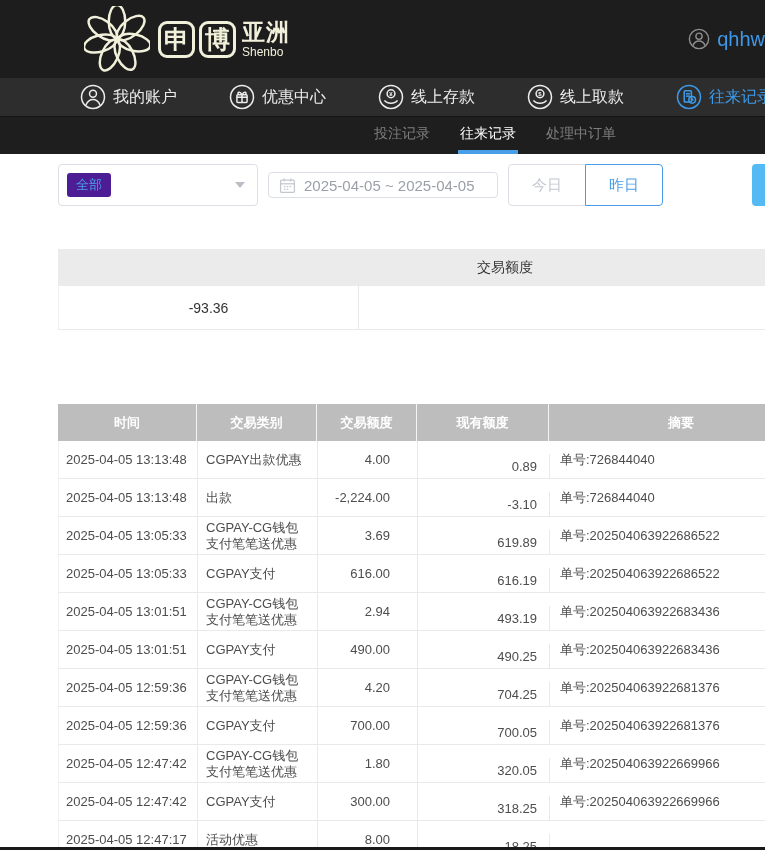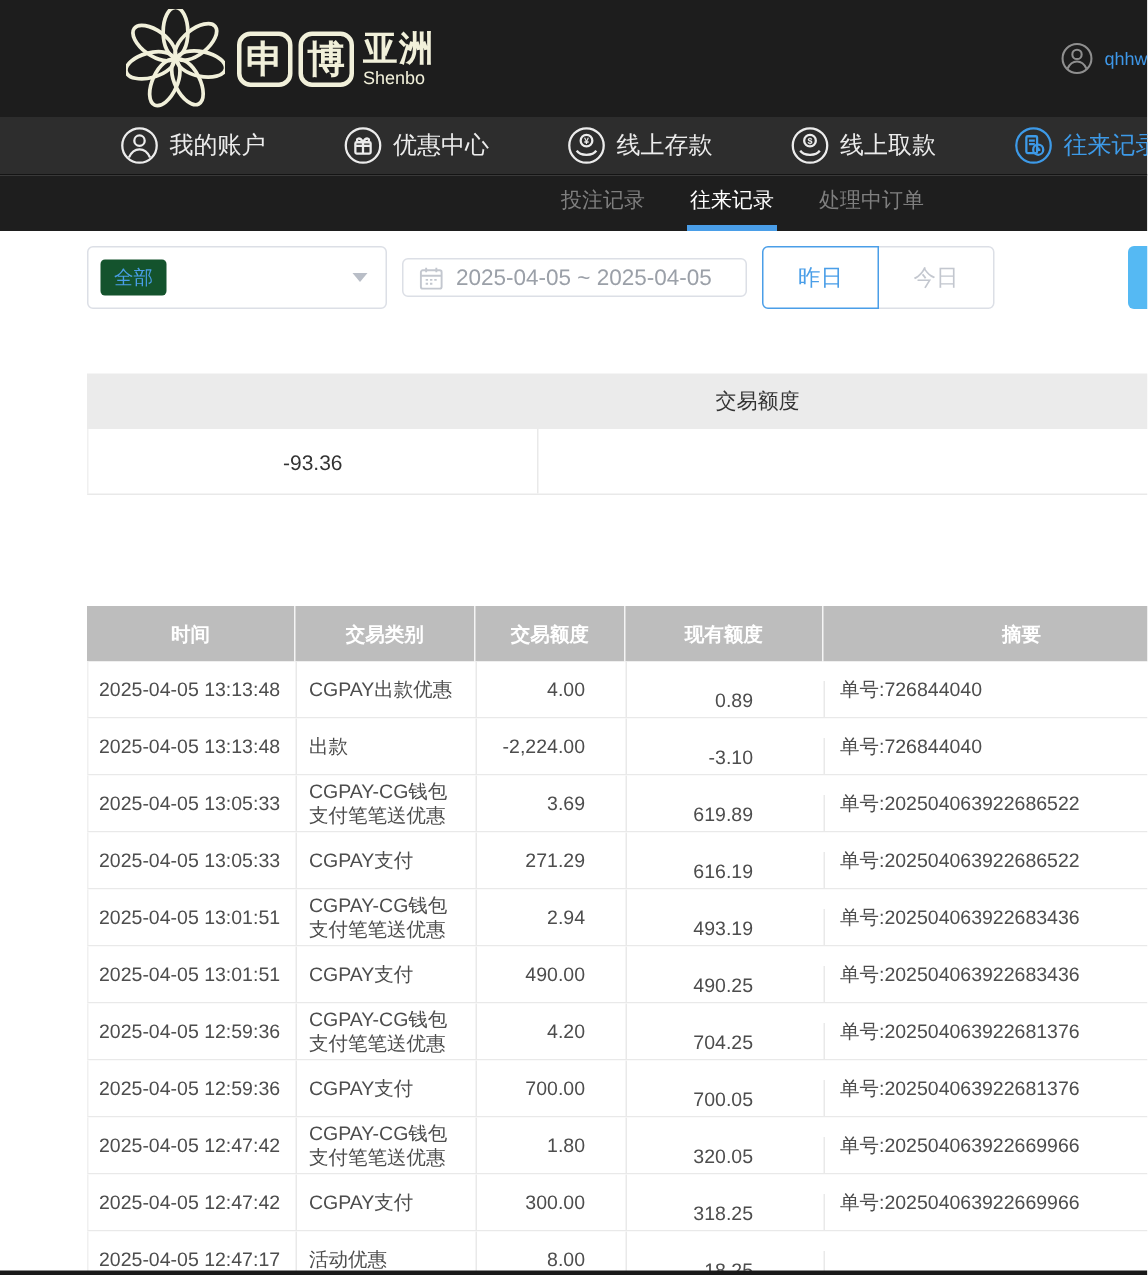--- a/index.html
+++ b/index.html
@@ -13,42 +13,42 @@
   .flower { width:66px; height:66px; margin-right:4px; }
   .hanzi-box { width:37px; height:37px; border:3px solid #f1f0da; border-radius:9px;
     color:#f1f0da; font-size:25px; font-weight:bold; display:flex; align-items:center;
     justify-content:center; margin-left:4px; }
   .brand-right { margin-left:6px; color:#f1f0da; line-height:1; }
   .brand-region { font-size:23px; font-weight:bold; letter-spacing:1px; }
   .brand-sub { font-size:12px; margin-top:2px; }
   .userbox { position:absolute; right:0; top:0; height:78px; display:flex; align-items:center;
     padding-right:0; }
   .user-icon { width:22px; height:22px; margin-right:7px; }
-  .username { color:#3e97e8; font-size:12px; white-space:nowrap; }
+  .username { color:#3e97e8; font-size:20px; white-space:nowrap; }
 
   
   .navbar { height:39px; background:#2d2d2d; display:flex; align-items:center;
     padding-left:80px; gap:52px; border-bottom:1px solid #141414; }
   .nav-item { display:flex; align-items:center; gap:7px; color:#ececec; font-size:16px;
     white-space:nowrap; cursor:pointer; }
   .nav-item svg { width:26px; height:26px; flex:0 0 auto; }
   .nav-item.active { color:#3d9ae8; }
 
   
   .subnav { height:37px; background:#1e1e1e; display:flex; align-items:stretch;
     padding-left:372px; gap:26px; }
   .subtab { display:flex; align-items:center; color:#7f7f7f; font-size:14px;
     border-bottom:4px solid transparent; padding:0 2px; cursor:pointer; white-space:nowrap; }
   .subtab.active { color:#ffffff; border-bottom-color:#4a9ee8; }
 
   
   .filters { display:flex; align-items:center; margin:10px 0 0 58px; height:42px; position:relative; }
   .select-box { width:200px; height:42px; border:1px solid #dcdfe6; border-radius:4px;
     display:flex; align-items:center; padding:0 12px 0 8px; cursor:pointer; }
-  .tag { background:#14532d; color:#4a9ee8; font-size:13px; padding:3px 9px; border-radius:3px; }
+  .tag { background:#4c1d95; color:#4a9ee8; font-size:13px; padding:3px 9px; border-radius:3px; }
   .caret { margin-left:auto; width:0; height:0; border-left:5px solid transparent;
     border-right:5px solid transparent; border-top:6px solid #b9bec7; }
   .date-box { width:230px; height:26px; border:1px solid #dcdfe6; border-radius:4px;
     margin-left:10px; display:flex; align-items:center; padding:0 10px; cursor:pointer; }
   .date-box svg { width:17px; height:17px; margin-right:8px; }
   .date-text { color:#9ba0a8; font-size:15px; white-space:nowrap; }
   .btn-group { display:flex; margin-left:10px; }
   .qbtn { width:78px; height:42px; background:#fff; border:1px solid #dcdfe6; font-size:15px;
     color:#c3c7cf; display:flex; align-items:center; justify-content:center; cursor:pointer;
     margin-left:-1px; }
@@ -75,21 +75,21 @@
   .t-row { min-height:38px; display:flex; border-bottom:1px solid #e9e9e9;
     border-left:1px solid #f0f0f0; background:#fff; }
   .t-row .cell { display:flex; align-items:center; border-right:1px solid #e9e9e9;
     padding:2px 0; }
   .t-row .cell:last-child { border-right:none; }
   .c-time { width:139px; } .c-type { width:120px; } .c-amount { width:100px; }
   .c-balance { width:132px; } .c-memo { flex:1; }
   .t-row .c-time { padding-left:7px; white-space:nowrap; }
   .t-row .c-type { padding-left:8px; padding-right:8px; line-height:16px; }
   .t-row .c-amount { justify-content:flex-end; padding-right:27px; }
-  .t-row .c-balance { justify-content:flex-end; padding-right:47px;margin-top:13px; }
+  .t-row .c-balance { justify-content:flex-end; padding-right:12px;margin-top:13px; }
   .t-row .c-memo { padding-left:10px; white-space:nowrap; }
 
   .bottom-bar { position:absolute; left:0; bottom:0; width:765px; height:3px; background:#191919; }
 </style>
 </head>
 <body>
 
 <div class="viewport">
 
   <div class="topbar">
@@ -210,22 +210,22 @@
         <line x1="11.2" y1="1.4" x2="11.2" y2="4.2"></line>
         <line x1="4.5" y1="9" x2="6" y2="9"></line>
           <line x1="7.2" y1="9" x2="8.7" y2="9"></line>
           <line x1="9.9" y1="9" x2="11.4" y2="9"></line>
         <line x1="4.5" y1="11.5" x2="6" y2="11.5"></line>
           <line x1="7.2" y1="11.5" x2="8.7" y2="11.5"></line>
       </svg>
       <span class="date-text">2025-04-05 ~ 2025-04-05</span>
     </div>
     <div class="btn-group">
+      <button class="qbtn">今日</button>
       <button class="qbtn active">昨日</button>
-      <button class="qbtn">今日</button>
     </div>
     <button class="search-btn"></button>
   </div>
 
   <div class="summary">
     <div class="sum-head">
       <div class="sum-cell sum-c1"></div>
       <div class="sum-cell sum-c2">交易额度</div>
       <div class="sum-cell sum-c3"></div>
     </div>
@@ -265,21 +265,21 @@
           <div class="cell c-time">2025-04-05 13:05:33</div>
           <div class="cell c-type">CGPAY-CG钱包支付笔笔送优惠</div>
           <div class="cell c-amount">3.69</div>
           <div class="cell c-balance">619.89</div>
           <div class="cell c-memo">单号:202504063922686522</div>
         </div>
 
         <div class="t-row">
           <div class="cell c-time">2025-04-05 13:05:33</div>
           <div class="cell c-type">CGPAY支付</div>
-          <div class="cell c-amount">271.29</div>
+          <div class="cell c-amount">616.00</div>
           <div class="cell c-balance">616.19</div>
           <div class="cell c-memo">单号:202504063922686522</div>
         </div>
 
         <div class="t-row">
           <div class="cell c-time">2025-04-05 13:01:51</div>
           <div class="cell c-type">CGPAY-CG钱包支付笔笔送优惠</div>
           <div class="cell c-amount">2.94</div>
           <div class="cell c-balance">493.19</div>
           <div class="cell c-memo">单号:202504063922683436</div>

